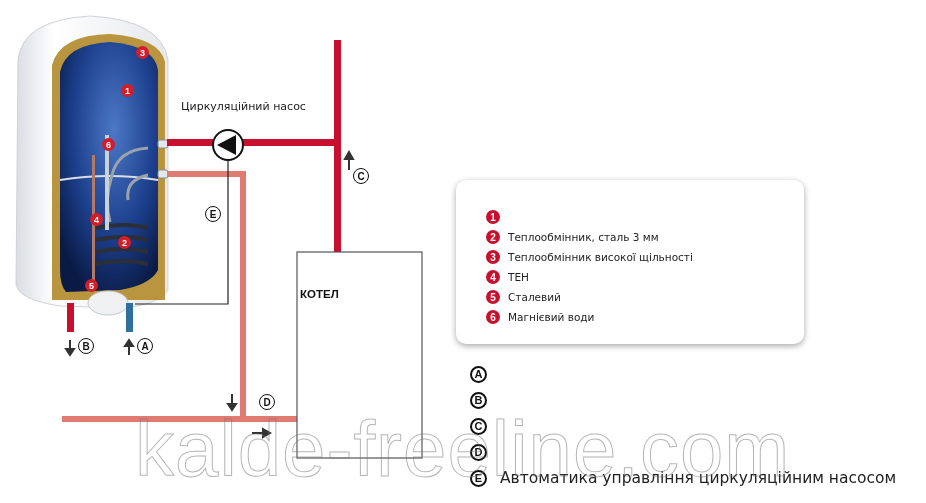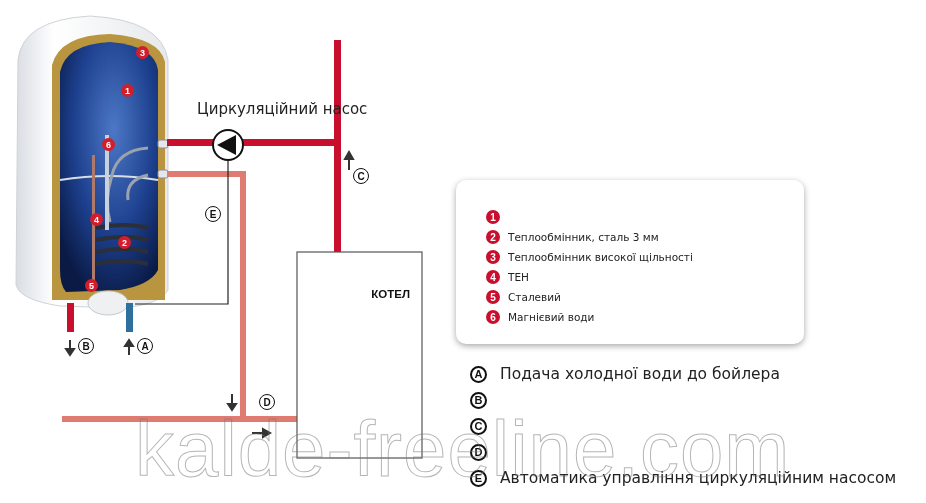--- a/index.html
+++ b/index.html
@@ -1,20 +1,20 @@
 <!DOCTYPE html>
 <html><head>
 <meta charset="utf-8">
 <style>
   html, body { margin:0; padding:0; background:#ffffff; }
   body { width:926px; height:503px; position:relative; overflow:hidden; font-family:"DejaVu Sans", sans-serif; }
   .abs { position:absolute; }
   svg.diagram { position:absolute; left:0; top:0; }
-  .pump-label { left:181px; top:100px; font-size:15px; color:#222;margin-left:16px; }
-  .boiler-label { left:300px; top:288px; width:110px; text-align:right; font-size:11.5px; font-weight:bold; color:#111; font-family:"Liberation Sans", sans-serif; }
+  .pump-label { left:181px; top:100px; font-size:11px; color:#222; }
+  .boiler-label { left:300px; top:288px; width:110px; text-align:left; font-size:11.5px; font-weight:bold; color:#111; font-family:"Liberation Sans", sans-serif; }
   .legend-box {
     left:456px; top:180px; width:348px; height:164px; background:#fff;
     border-radius:10px; box-shadow:0 2px 6px rgba(0,0,0,0.35);
   }
   .legend-list { position:absolute; left:30px; top:27px; margin:0; padding:0; list-style:none; }
   .legend-list li { display:flex; align-items:center; height:20px; font-size:10.5px; color:#222; }
   .num-badge {
     width:14px; height:14px; border-radius:50%; background:#c8102e; color:#fff;
     font-size:10px; font-weight:bold; display:inline-flex; align-items:center; justify-content:center; margin-right:8px;
     font-family:"Liberation Sans", sans-serif;
@@ -168,21 +168,20 @@
     <li>
         <span class="num-badge">6</span>
         <span>Магнієвий води</span>
       </li>
   </ul>
 </div>
 
 <ul class="abs flow-list">
   <li>
       <span class="circle-letter">A</span>
-      <span>Подача холодної води до бойлера</span>
     </li>
   <li>
       <span class="circle-letter">B</span>
     </li>
   <li>
       <span class="circle-letter">C</span>
     </li>
   <li>
       <span class="circle-letter">D</span>
     </li>

